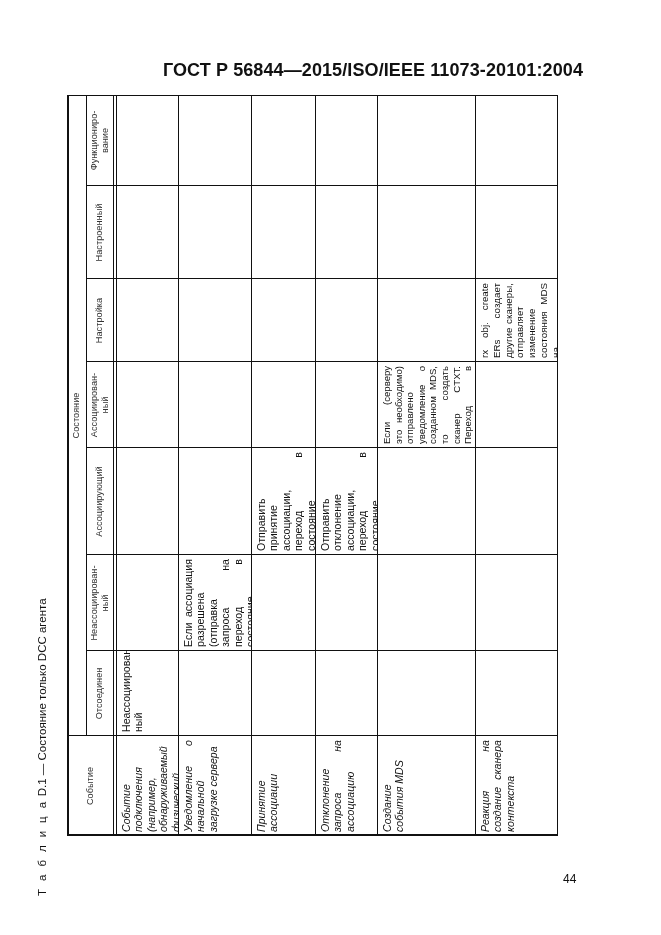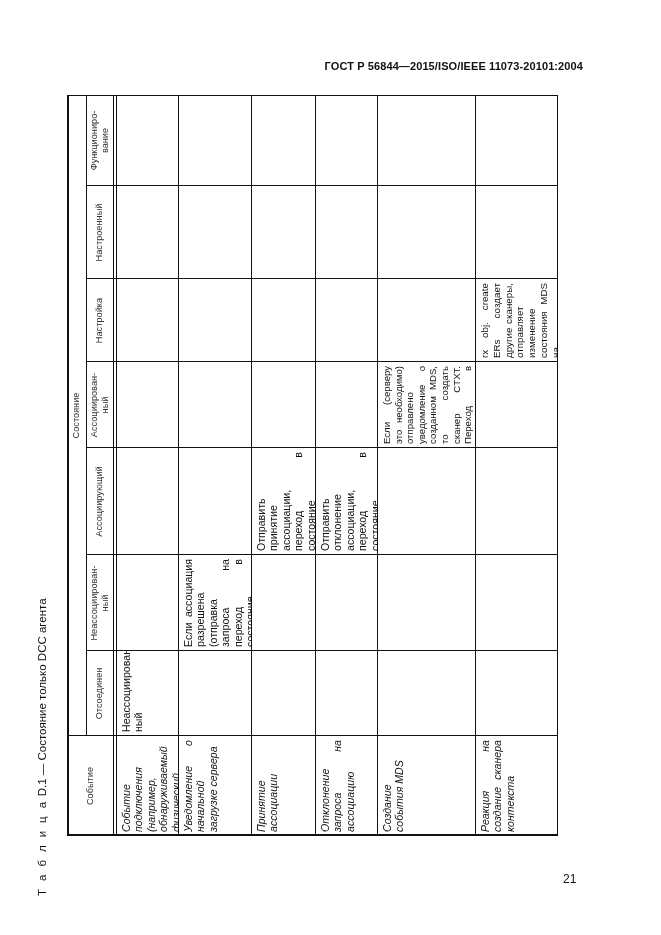--- a/index.html
+++ b/index.html
@@ -1,18 +1,18 @@
 <!DOCTYPE html>
 <html><head>
 <meta charset="utf-8">
 <style>
   html, body { margin:0; padding:0; background:#ffffff; }
   body { width:661px; height:935px; position:relative; overflow:hidden;
          font-family:"Liberation Sans", sans-serif; color:#111; }
-  .doc-header { position:absolute; top:60px; right:78px; font-size:11px; font-weight:bold; letter-spacing:0.1px; }
+  .doc-header { position:absolute; top:60px; right:78px; font-size:18px; font-weight:bold; letter-spacing:0.1px; }
   .page-number { position:absolute; top:872px; left:563px; font-size:12px; }
   .caption { position:absolute; left:36px; top:896px; width:320px; transform-origin:0 0; transform:rotate(-90deg);
              font-size:11.5px; white-space:nowrap; }
   .caption .spaced { letter-spacing:2.4px; }
   .rot { position:absolute; left:67px; top:836px; width:741px; height:491px;
          transform-origin:0 0; transform:rotate(-90deg); }
   .cell { position:absolute; box-sizing:border-box; font-size:10.6px; line-height:12.4px; padding:3px 4px; overflow:hidden; }
   .hdr { font-size:9.2px; line-height:11px; text-align:center; display:flex; align-items:center; justify-content:center; color:#333; }
   .it { font-style:italic; }
   .just { text-align:justify; }
@@ -77,13 +77,13 @@
   <div class="cell it just" style="left:0;top:249px;width:100px;height:61px;">Отклонение запроса на ассоциацию</div>
   <div class="cell just" style="left:281px;top:249px;width:107px;height:61px;">Отправить отклонение ассоциации, переход в состояние Неассоциированный</div>
 
   <div class="cell it just" style="left:0;top:311px;width:100px;height:97px;">Создание события MDS</div>
   <div class="cell just" style="left:388px;top:311px;width:86px;height:97px;font-size:9.6px;line-height:11.6px;">Если (серверу это необходимо) отправлено уведомление о созданном MDS, то создать сканер CTXT. Переход в состояние Настройка</div>
 
   <div class="cell it just" style="left:0;top:409px;width:100px;height:81px;">Реакция на создание сканера контекста</div>
   <div class="cell just" style="left:474px;top:409px;width:83px;height:81px;font-size:9.8px;line-height:11.8px;">rx obj. create ERs создает другие сканеры, отправляет изменение состояния MDS на Настроенный</div>
 </div>
 
-<div class="page-number">21</div>
+<div class="page-number">44</div>
 
 </body></html>

